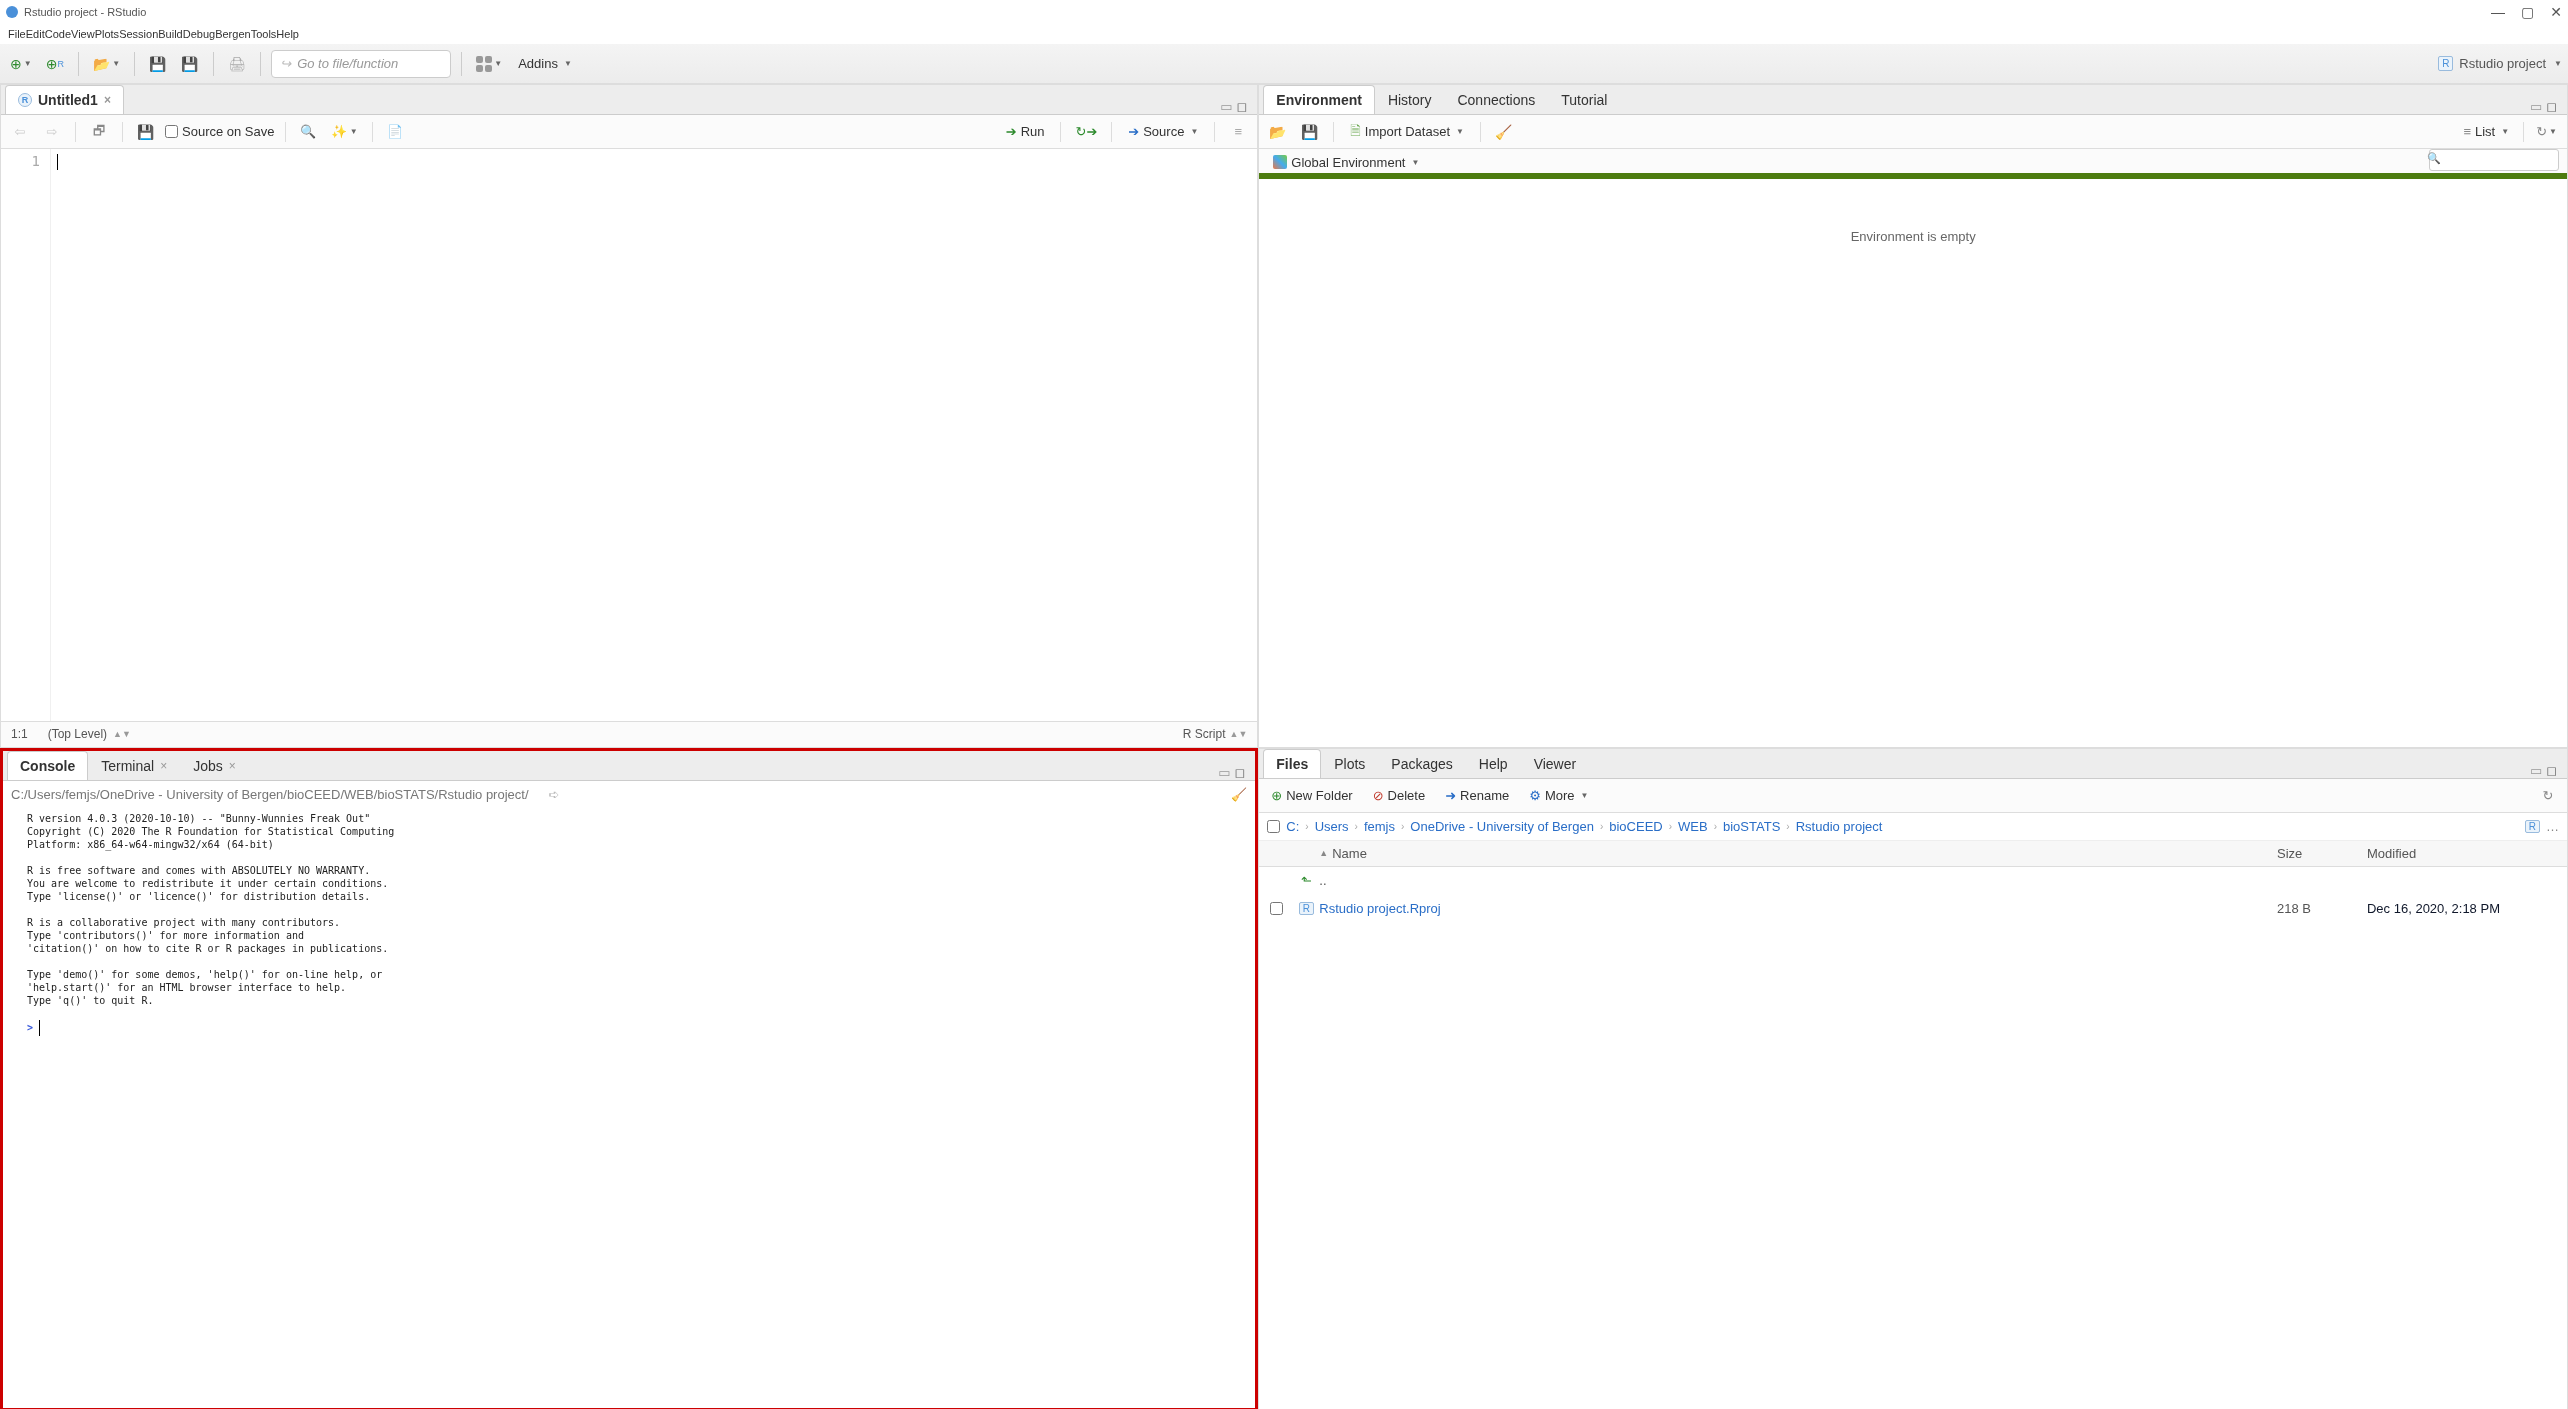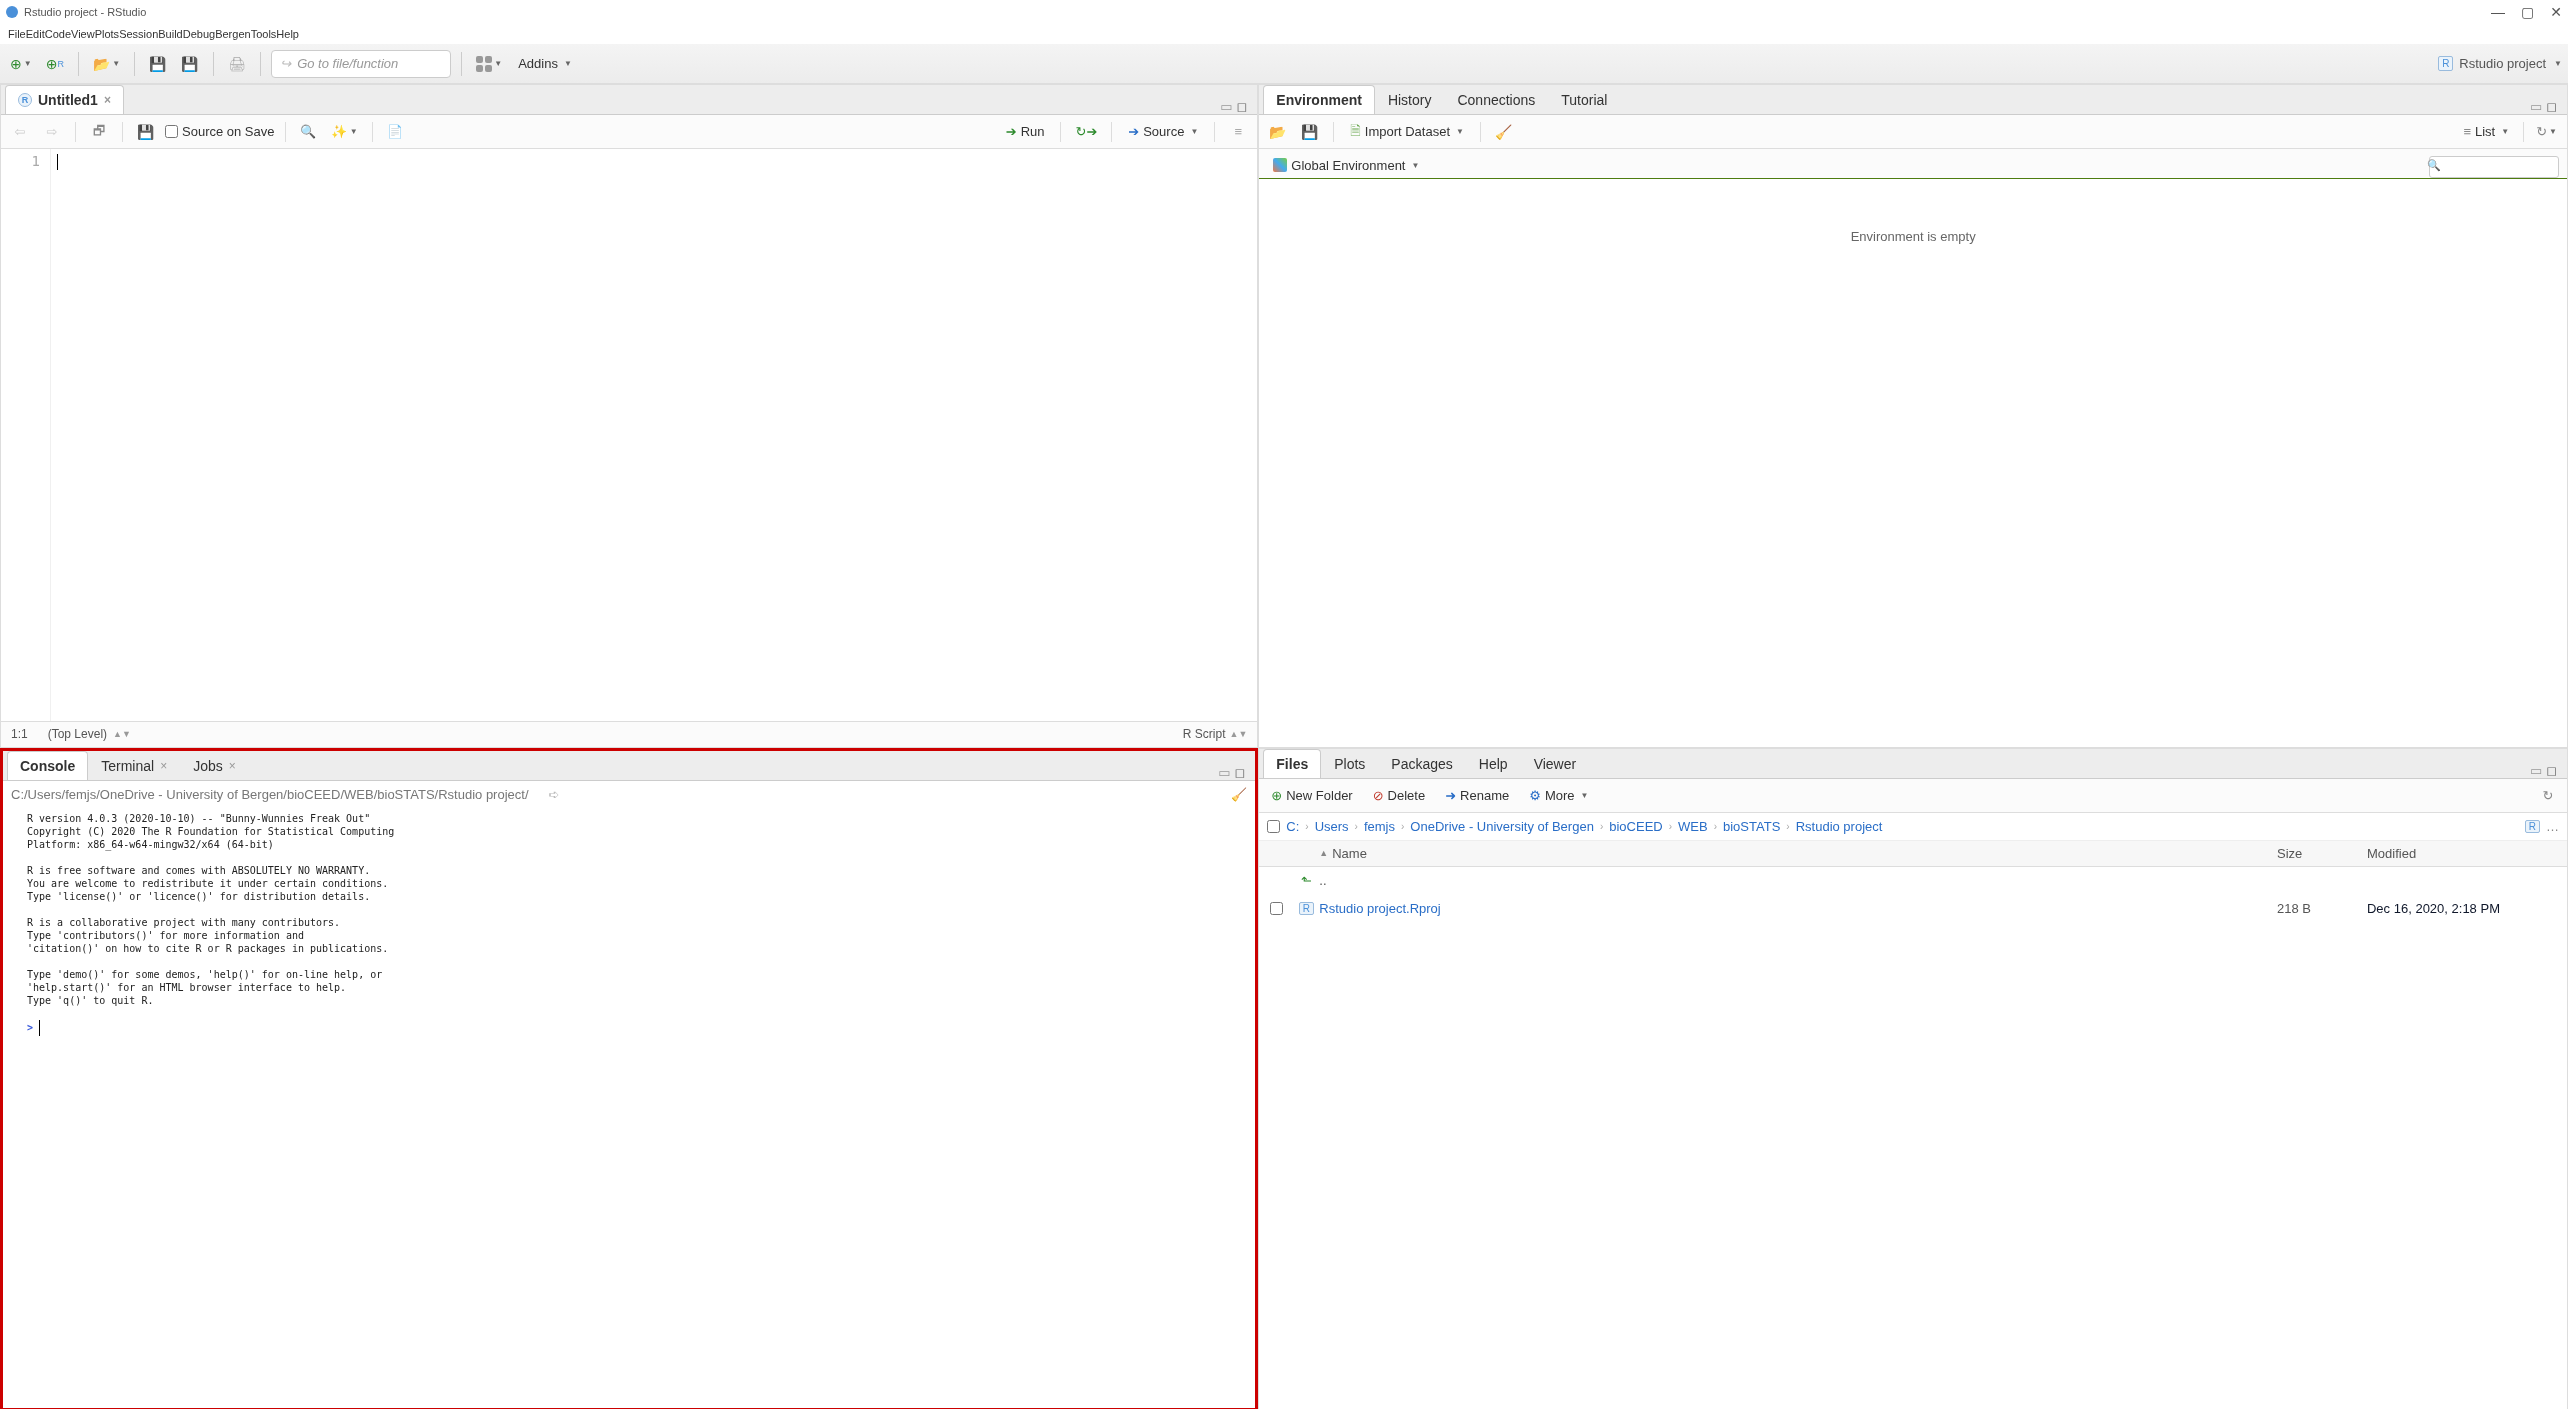--- a/index.html
+++ b/index.html
@@ -31,21 +31,21 @@
 .editor-text { flex:1; padding:4px 6px; font-family:Consolas,monospace; font-size:14px; }
 .cursor { display:inline-block; width:1px; height:16px; background:#000; vertical-align:middle; }
 .statusbar { height:26px; border-top:1px solid #ddd; display:flex; align-items:center; font-size:12px; padding:0 10px; color:#555; background:#fbfbfb; }
 .statusbar .mid { margin-left:20px; display:flex; align-items:center; gap:6px; }
 .statusbar .right { margin-left:auto; display:flex; align-items:center; gap:4px;justify-content:flex-end; }
 .console-pane { border:3px solid #c00; }
 .console-path { padding:6px 8px; color:#777; font-size:13px; display:flex; align-items:center; gap:20px; }
 .console-out { flex:1; overflow:auto; padding: 4px 24px; font-family:Consolas,monospace; font-size:10px; white-space:pre; color:#222; line-height:1.3; }
 .console-prompt { color:#3b5bdb; font-weight:bold; }
 .env-empty { flex:1; display:flex; align-items:flex-start; justify-content:center; padding-top:50px; color:#666; }
-.env-sub { height:30px; background:#fbfbfb; border-bottom:1px solid #4d7c0f; display:flex; align-items:flex-end; padding:0 8px; gap:4px; }
+.env-sub { height:30px; background:#fbfbfb; border-bottom:6px solid #4d7c0f; display:flex; align-items:flex-start; padding:0 8px; gap:4px; }
 .search-box { width:130px; height:22px; border:1px solid #ccc; border-radius:3px; padding:0 4px; font-size:12px; color:#999; margin-left:8px; }
 .file-toolbar { height: 34px; border-bottom:1px solid #ddd; background:#fbfbfb; display:flex; align-items:center; padding:0 6px; gap:4px; font-size:13px; }
 .breadcrumb { height:28px; border-bottom:1px solid #eee; display:flex; align-items:center; padding:0 8px; gap:6px; font-size:13px; }
 .breadcrumb a { color:#2a6ec7; text-decoration:none; }
 .breadcrumb .chev { color:#aaa; font-size:10px; }
 .file-header { height:26px; background:#f7f7f7; border-bottom:1px solid #ddd; display:flex; align-items:center; font-size:13px; color:#555; }
 .fh-check { width:34px; display:flex; justify-content:center; }
 .fh-name { flex:1; padding-left:26px; display:flex; align-items:center; gap:4px; }
 .fh-size { width:90px; }
 .fh-mod { width:200px; }

